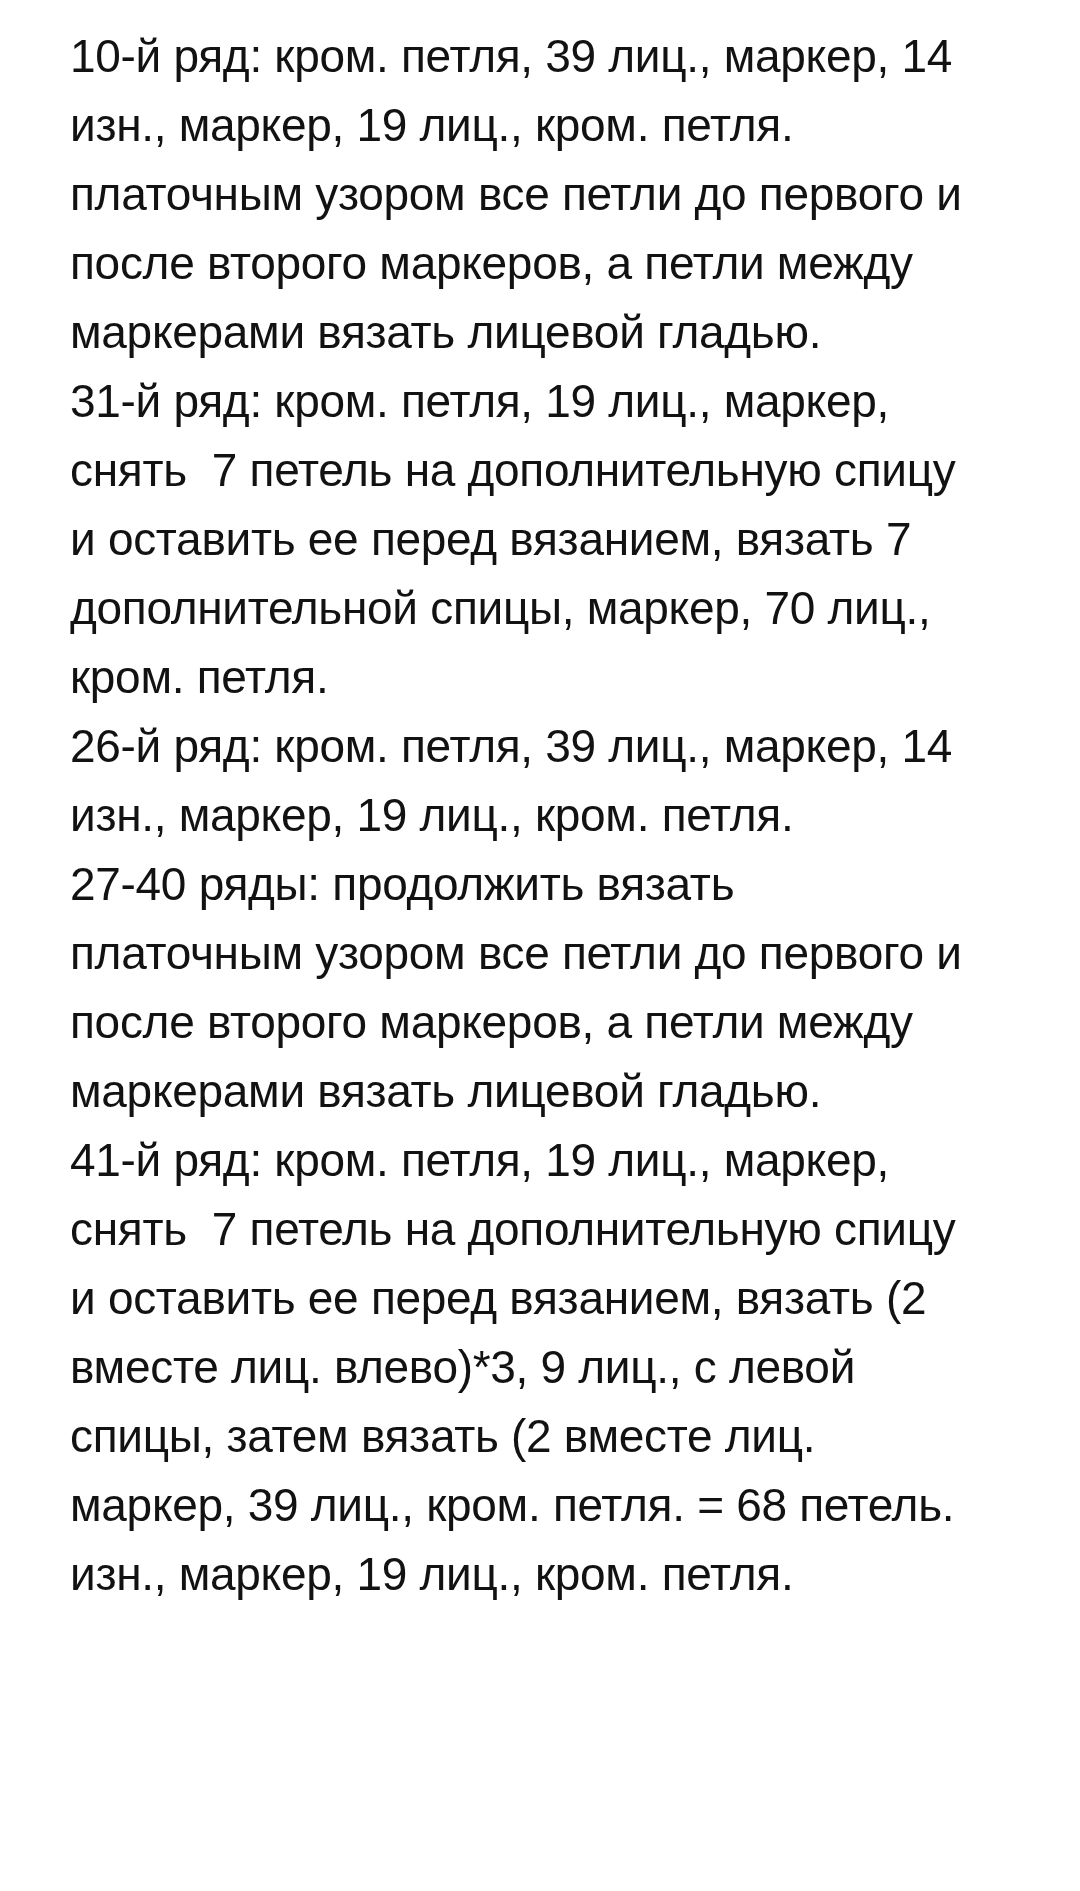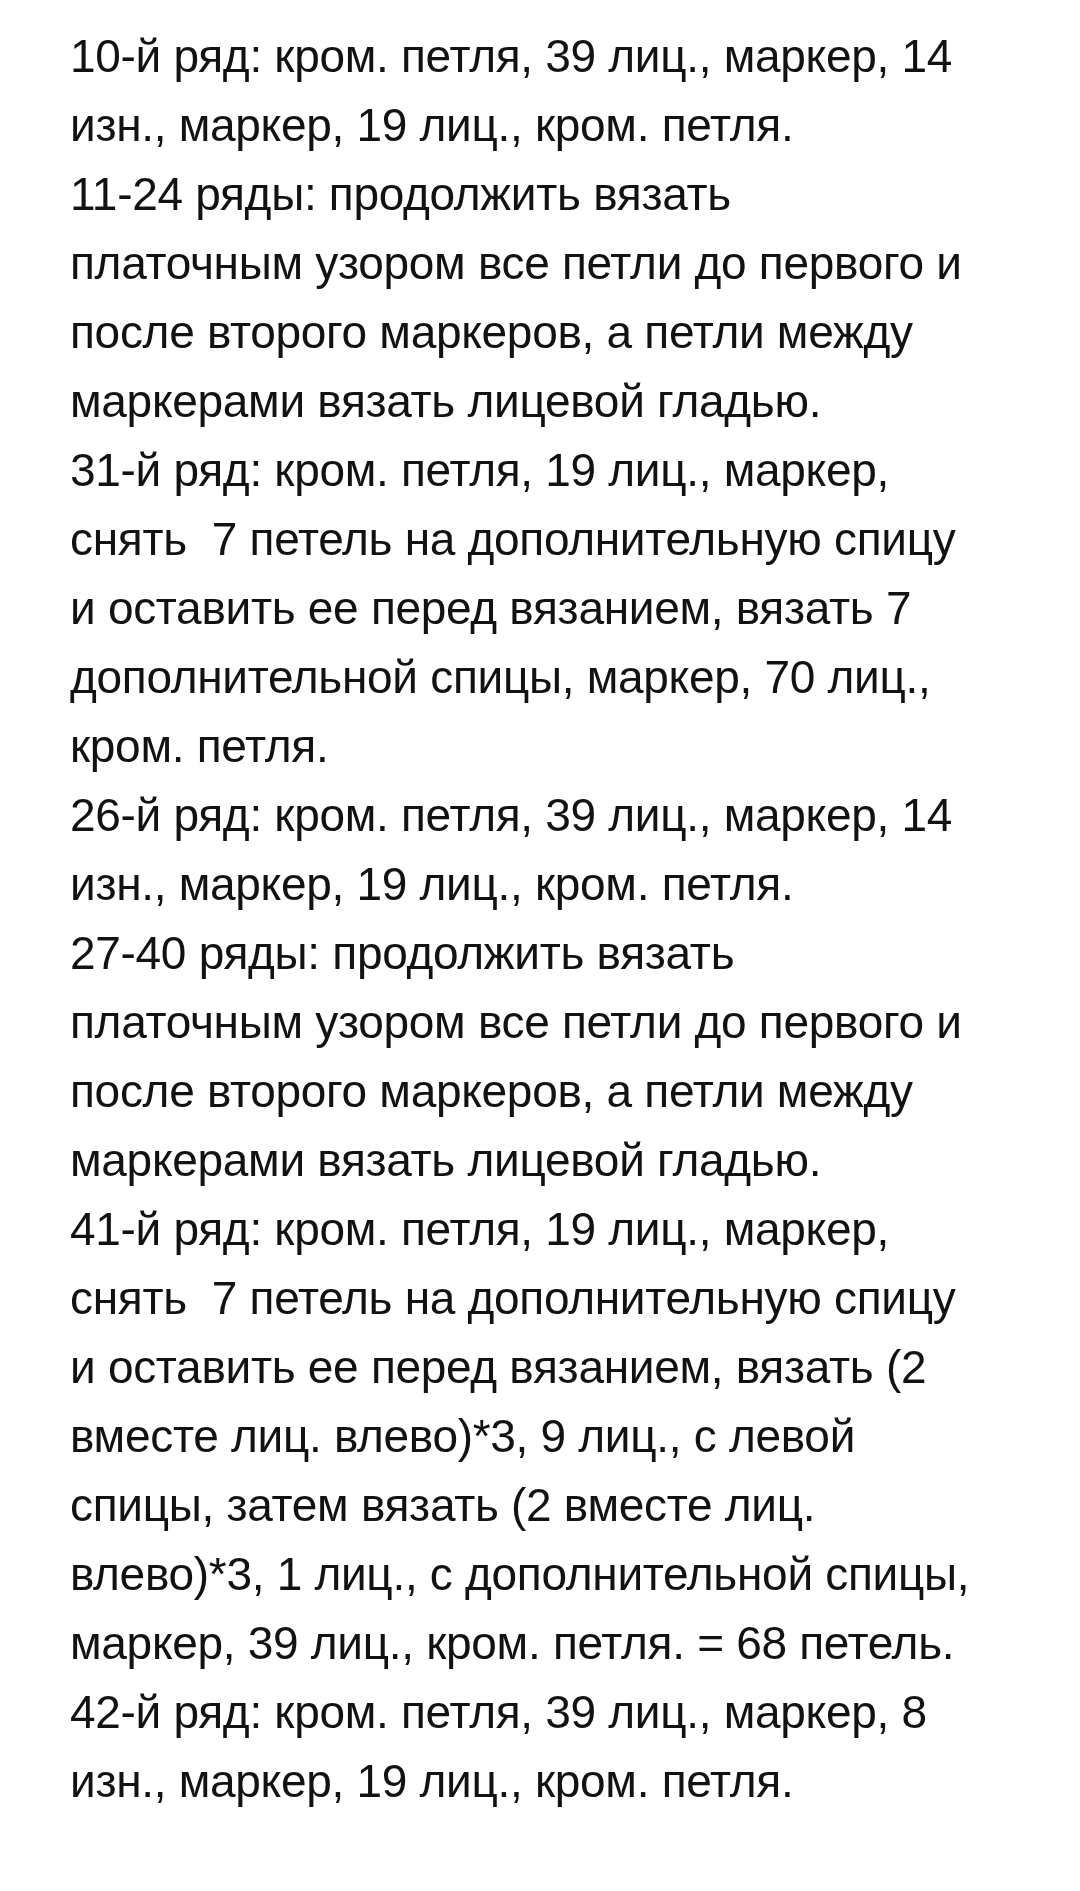--- a/index.html
+++ b/index.html
@@ -31,38 +31,35 @@
     min-height: 69px;
   }
 </style>
 </head>
 <body style="background: rgb(255, 255, 255);">
 
 <div class="page">
   <div class="text-block" id="instructions-text" style="color: rgb(18, 18, 18);">
       <div class="line">10-й ряд: кром. петля, 39 лиц., маркер, 14</div>
       <div class="line">изн., маркер, 19 лиц., кром. петля.</div>
-      <div class="line">11-24 ряды: продолжить вязать</div>
       <div class="line">платочным узором все петли до первого и</div>
       <div class="line">после второго маркеров, а петли между</div>
       <div class="line">маркерами вязать лицевой гладью.</div>
       <div class="line">31-й ряд: кром. петля, 19 лиц., маркер,</div>
       <div class="line">снять  7 петель на дополнительную спицу</div>
       <div class="line">и оставить ее перед вязанием, вязать 7</div>
       <div class="line">дополнительной спицы, маркер, 70 лиц.,</div>
       <div class="line">кром. петля.</div>
       <div class="line">26-й ряд: кром. петля, 39 лиц., маркер, 14</div>
       <div class="line">изн., маркер, 19 лиц., кром. петля.</div>
       <div class="line">27-40 ряды: продолжить вязать</div>
       <div class="line">платочным узором все петли до первого и</div>
       <div class="line">после второго маркеров, а петли между</div>
       <div class="line">маркерами вязать лицевой гладью.</div>
       <div class="line">41-й ряд: кром. петля, 19 лиц., маркер,</div>
       <div class="line">снять  7 петель на дополнительную спицу</div>
       <div class="line">и оставить ее перед вязанием, вязать (2</div>
       <div class="line">вместе лиц. влево)*3, 9 лиц., с левой</div>
       <div class="line">спицы, затем вязать (2 вместе лиц.</div>
-      <div class="line">влево)*3, 1 лиц., с дополнительной спицы,</div>
       <div class="line">маркер, 39 лиц., кром. петля. = 68 петель.</div>
-      <div class="line">42-й ряд: кром. петля, 39 лиц., маркер, 8</div>
       <div class="line">изн., маркер, 19 лиц., кром. петля.</div>
     </div>
 </div>
 
 </body></html>

